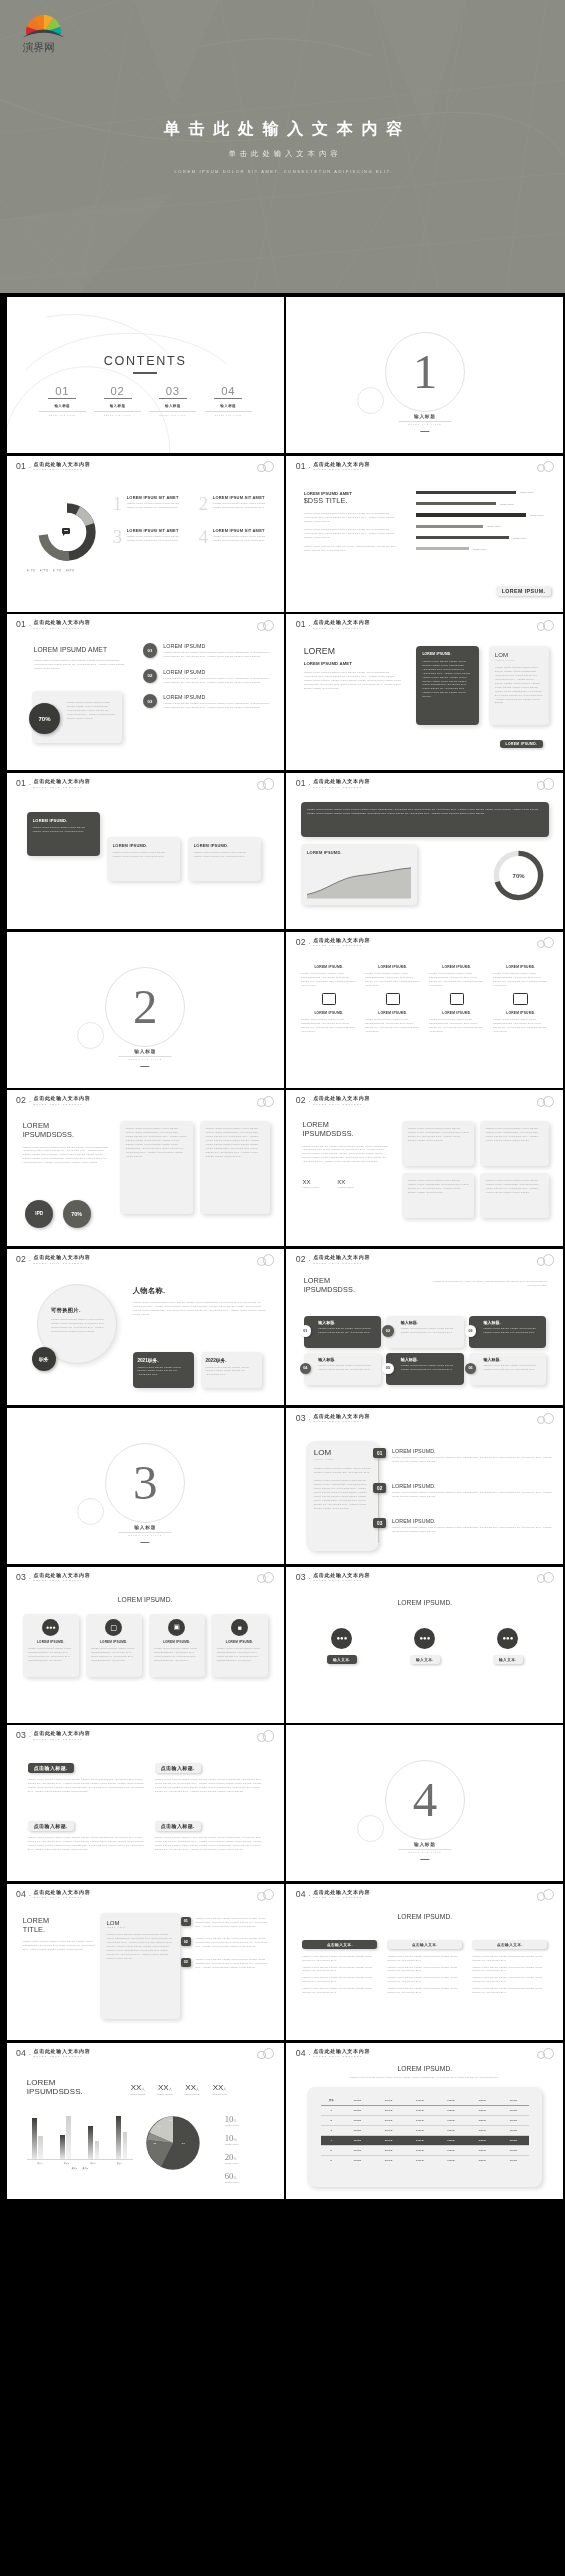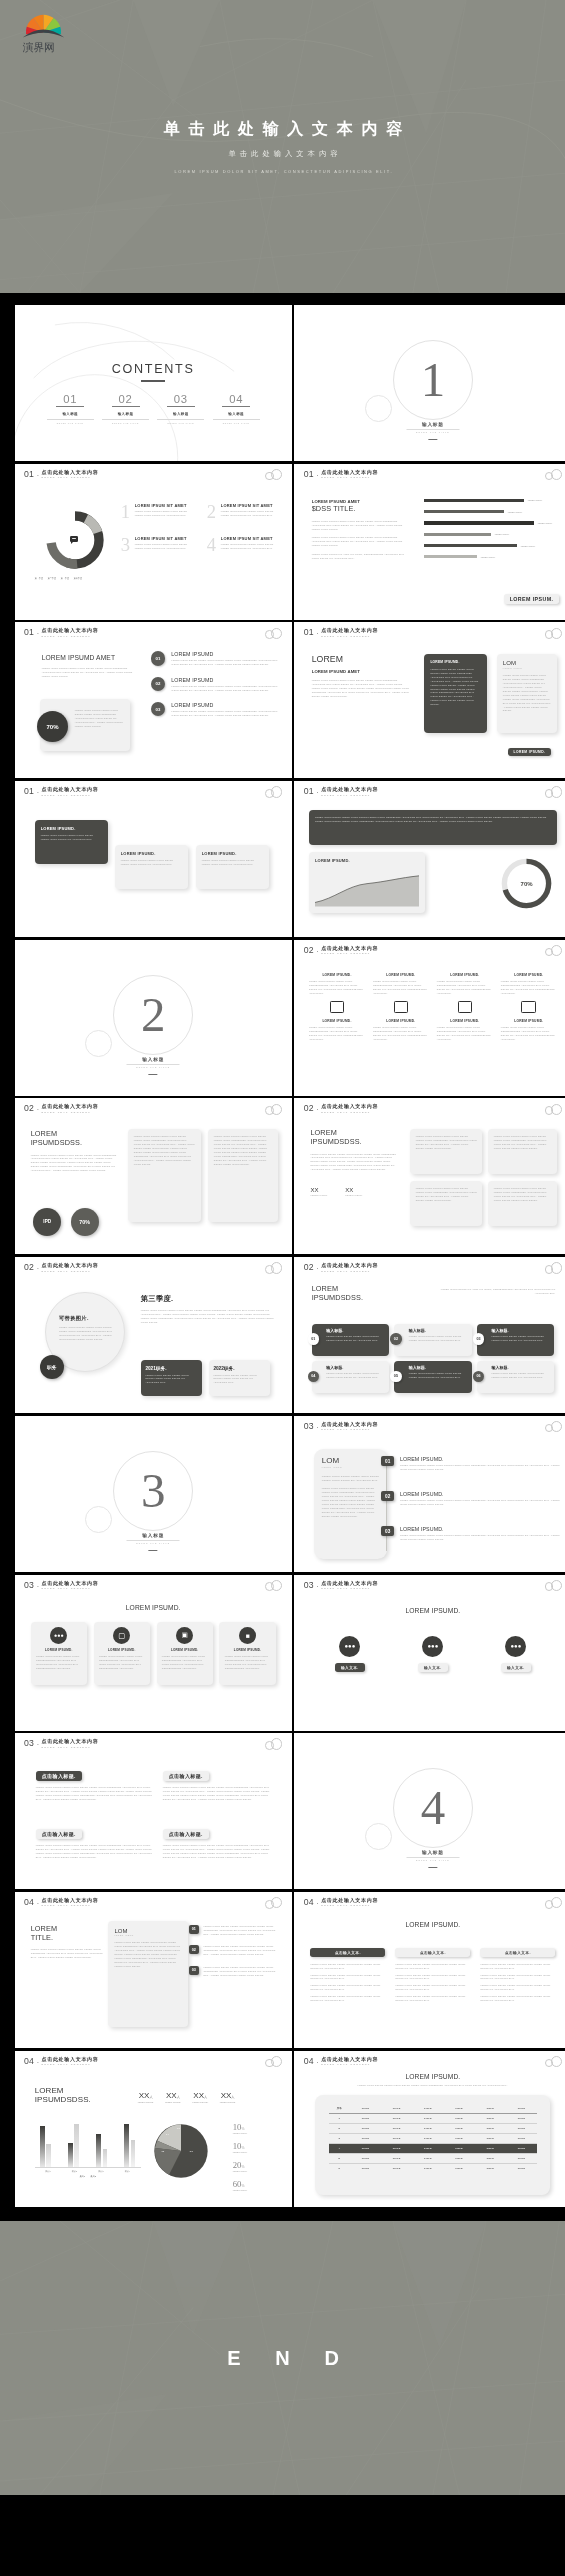--- a/index.html
+++ b/index.html
@@ -29,21 +29,21 @@
   }
   .hero-sub {
     color:#e9eae6; font-size:7.3px; letter-spacing:4px; text-indent:4px; margin-bottom:10.6px;
   }
   .hero-eng {
     color:#dcdcd6; font-size:4px; letter-spacing:1.6px; text-indent:1.6px;
   }
   .end-word { color:#fff; font-size:20px; letter-spacing:14.6px; text-indent:14.6px; font-weight:700; position:relative; z-index:3;}
 
   
-  .rows { padding:12px; }
+  .rows { padding:4px; }
   .row { display:flex; gap:2.7px; padding:0 2.7px 2.7px 2.7px; background:#000; }
   .slide {
     width:277px; height:156px; background:#fff; position:relative; overflow:hidden;
     flex:0 0 277px;
   }
 
   
   .shead { position:absolute; left:9.3px; top:6px; display:flex; align-items:flex-start; }
   .shead .num { font-size:8.7px; color:#4a4a4a; font-weight:300; letter-spacing:0.3px; line-height:1; }
   .shead .dot { font-size:6.7px; color:#4a4a4a; margin:0 2.7px; line-height:1.3;}
@@ -654,21 +654,21 @@
             <i></i>
           </div>
 
         <div style="position:absolute;left:30px;top:35px;width:80px;height:80px;border-radius:50%;background:#f2f2f2;border:0.7px solid #e2e2e2;box-shadow:2px 2px 5.3px rgba(0,0,0,.1)">
           <div class="cn-title-sm" style="position:absolute;left:13.3px;top:22px">可替换图片.</div>
           <div class="body-xxs" style="position:absolute;left:13.3px;top:33px;width:53px">LOREM IPSUM DOLOR LOREM IPSUM DOLOR LOREM IPSUM CONSETUER ADIPISCING ELIT IPSUM DOLOR SIT ADIPISCING ELIT . LOREM IPSUM DOLOR LOREM IPSUM DOLOR.</div>
         </div>
         <div style="position:absolute;left:25px;top:98px;width:24px;height:24px;border-radius:50%;background:#3a3a37;color:#fff;display:flex;align-items:center;justify-content:center;font-size:4.7px;font-weight:700;box-shadow:1.3px 1.3px 3.3px rgba(0,0,0,.3)">职务</div>
 
         <div style="position:absolute;left:126px;top:37px;width:136px">
-          <div class="cn-title">第三季度.</div>
+          <div class="cn-title">人物名称.</div>
           <div class="body-xxs" style="margin-top:4.7px">LOREM IPSUM DOLOR LOREM IPSUM DOLOR LOREM IPSUM CONSETUER ADIPISCING ELIT IPSUM DOLOR SIT ADIPISCING ELIT . LOREM IPSUM DOLOR LOREM IPSUM DOLOR. LOREM IPSUM DOLOR LOREM IPSUM DOLOR LOREM IPSUM CONSETUER ADIPISCING ELIT IPSUM DOLOR SIT ADIPISCING ELIT . LOREM IPSUM DOLOR LOREM IPSUM DOLOR.</div>
         </div>
         <div class="card dark" style="position:absolute;left:126px;top:103px;width:61px;height:36px;padding:4.7px">
           <div style="font-size:4.7px;font-weight:700;color:#fff">2021职务.</div>
           <div class="body-xxs" style="color:#d5d5d2;margin-top:2.7px">LOREM IPSUM DOLOR LOREM IPSUM DOLOR LOREM IPSUM DOLOR SIT ADIPISCING ELIT.</div>
         </div>
         <div class="card" style="position:absolute;left:194px;top:103px;width:61px;height:36px;padding:4.7px">
           <div style="font-size:4.7px;font-weight:700;color:#2e2e2e">2022职务.</div>
           <div class="body-xxs" style="margin-top:2.7px">LOREM IPSUM DOLOR LOREM IPSUM DOLOR LOREM IPSUM DOLOR SIT ADIPISCING ELIT.</div>
         </div>
@@ -1200,32 +1200,15 @@
                 <td>TITLE</td>
                 <td>TITLE</td>
               </tr>
             </tbody>
           </table>
         </div>
       </div>
     </div>
   </div>
 
-  <div class="hero end">
-    <div class="hero-bg">
-      <svg viewBox="0 0 850 411" preserveAspectRatio="none">
-        <g stroke="#9b9d95" stroke-width="1.2" fill="none" opacity=".5">
-          <path d="M0,90 L200,0 M90,0 L330,200 M230,0 L150,411 M360,0 L450,411 M500,0 L410,411
-                   M590,0 L690,411 M730,0 L650,411 M840,0 L780,411 M0,170 L850,110 M0,300 L850,240
-                   M0,390 L850,330 M60,411 L290,130 M520,411 L720,100"></path>
-        </g>
-        <g fill="#9a9c94" opacity=".22">
-          <polygon points="230,0 360,0 290,170"></polygon>
-          <polygon points="590,0 730,0 660,190"></polygon>
-          <polygon points="0,300 250,260 130,411 0,411"></polygon>
-        </g>
-      </svg>
-    </div>
-    <div class="end-word">E N D</div>
-  </div>
 
 </div>
 
 
 </body></html>

